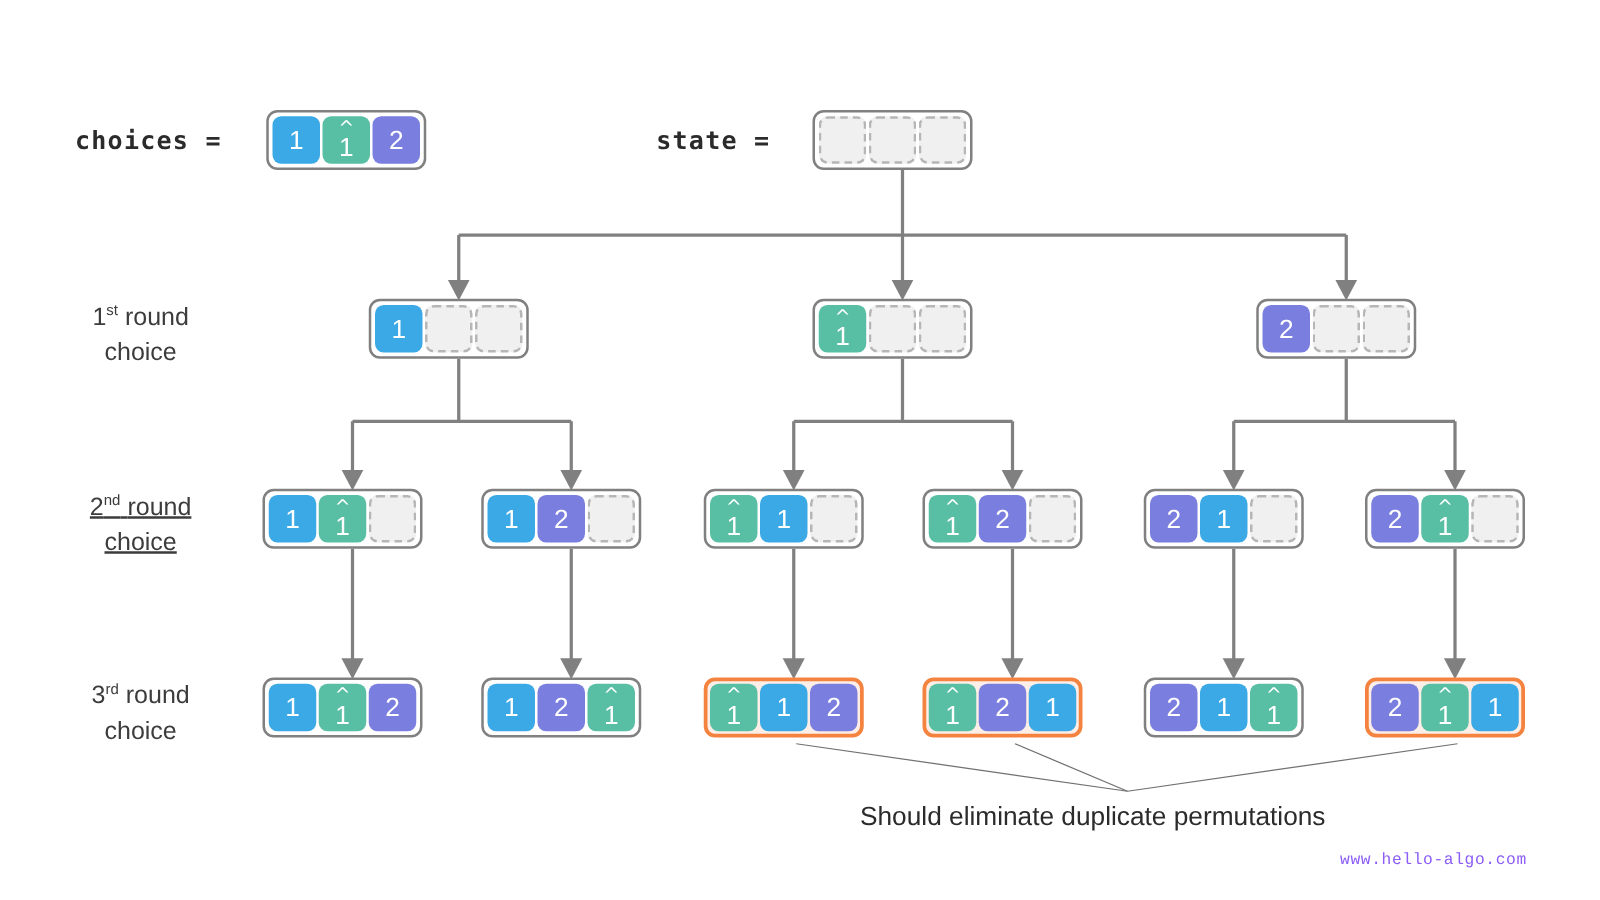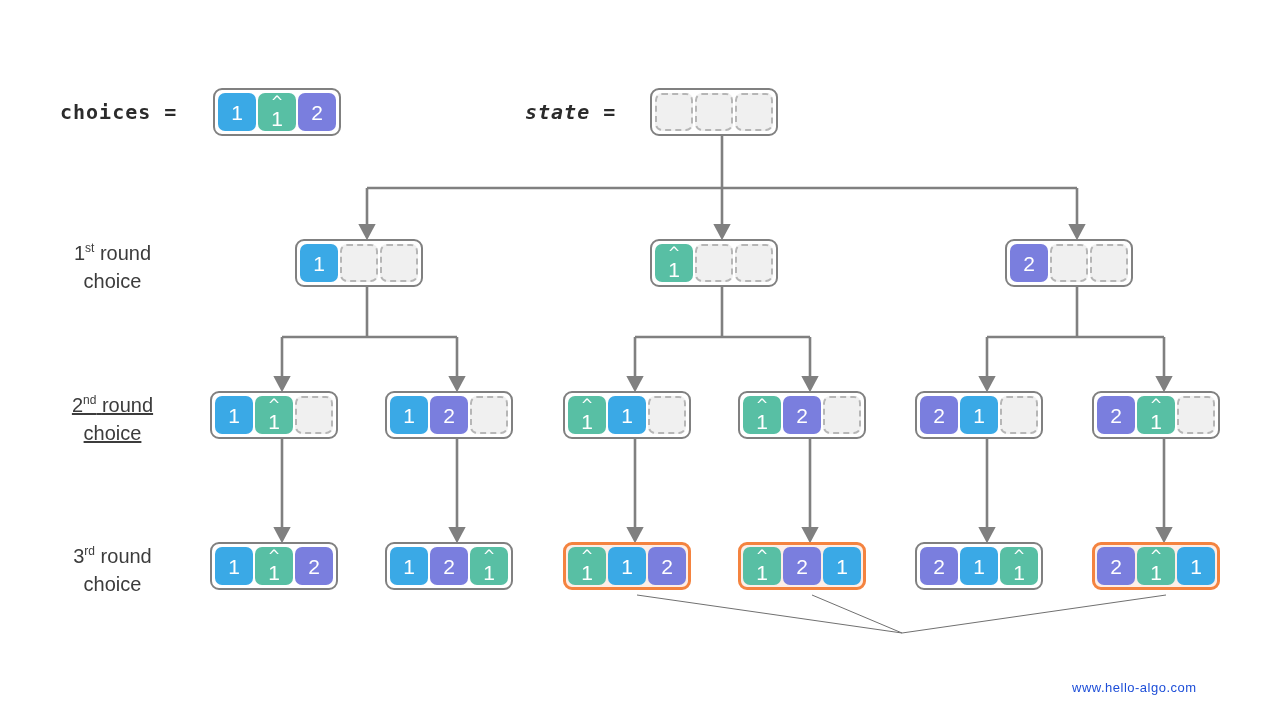--- a/index.html
+++ b/index.html
@@ -65,22 +65,22 @@
   .cell .num{display:block;}
   .cell.hatted .num{transform:translateY(6px);}
 
   
   .caption{
     position:absolute;z-index:3;
     font-size:21px;color:#2b2b2b;white-space:nowrap;
   }
   .watermark{
     position:absolute;z-index:3;
-    font-family:Liberation Sans, sans-serif;
-    font-size:13px;color:#1d4ed8;letter-spacing:.5px;white-space:nowrap;
+    font-family:Liberation Mono, monospace;
+    font-size:13px;color:#8b5cf6;letter-spacing:.5px;white-space:nowrap;
   }
 </style>
 </head>
 <body>
 
 <div id="stage">
 
   <svg id="wires" viewBox="0 0 1280 720">
     <defs>
       <marker id="ah" markerWidth="8" markerHeight="8" refX="3.2" refY="4" orient="auto" markerUnits="strokeWidth">
@@ -121,21 +121,21 @@
     </g>
 
     <g stroke="#707070" stroke-width="1" fill="none">
       <path d="M637,595 L902,633"></path>
       <path d="M812,595 L902,633"></path>
       <path d="M1166,595 L902,633"></path>
     </g>
   </svg>
 
   <div class="mono-label" style="left:60px;top:100px;">choices =</div>
-  <div class="mono-label" style="left:525px;top:100px;font-style:italic;">state =</div>
+  <div class="mono-label" style="left:525px;top:100px;">state =</div>
 
   <div class="round-label" style="left:35px;top:234px;width:155px;">
     <span>1</span><sup>st</sup>
     <span>round</span><br>
     <span>choice</span>
   </div>
   <div class="round-label" style="left:35px;top:386px;width:155px;text-decoration:underline;">
     <span>2</span><sup>nd</sup>
     <span>round</span><br>
     <span>choice</span>
@@ -341,15 +341,16 @@
         <div class="cell hatted" style="background: rgb(88, 191, 164);">
           <span class="hat">^</span>
           <span class="num">1</span>
         </div>
         <div class="cell" style="background: rgb(58, 169, 230);">
           <span class="num">1</span>
         </div>
       </div>
     </div>
 
+  <div class="caption" style="left:688px;top:642px;">Should eliminate duplicate permutations</div>
   <div class="watermark" style="left:1072px;top:680px;">www.hello-algo.com</div>
 
 </div>
 
 </body></html>

